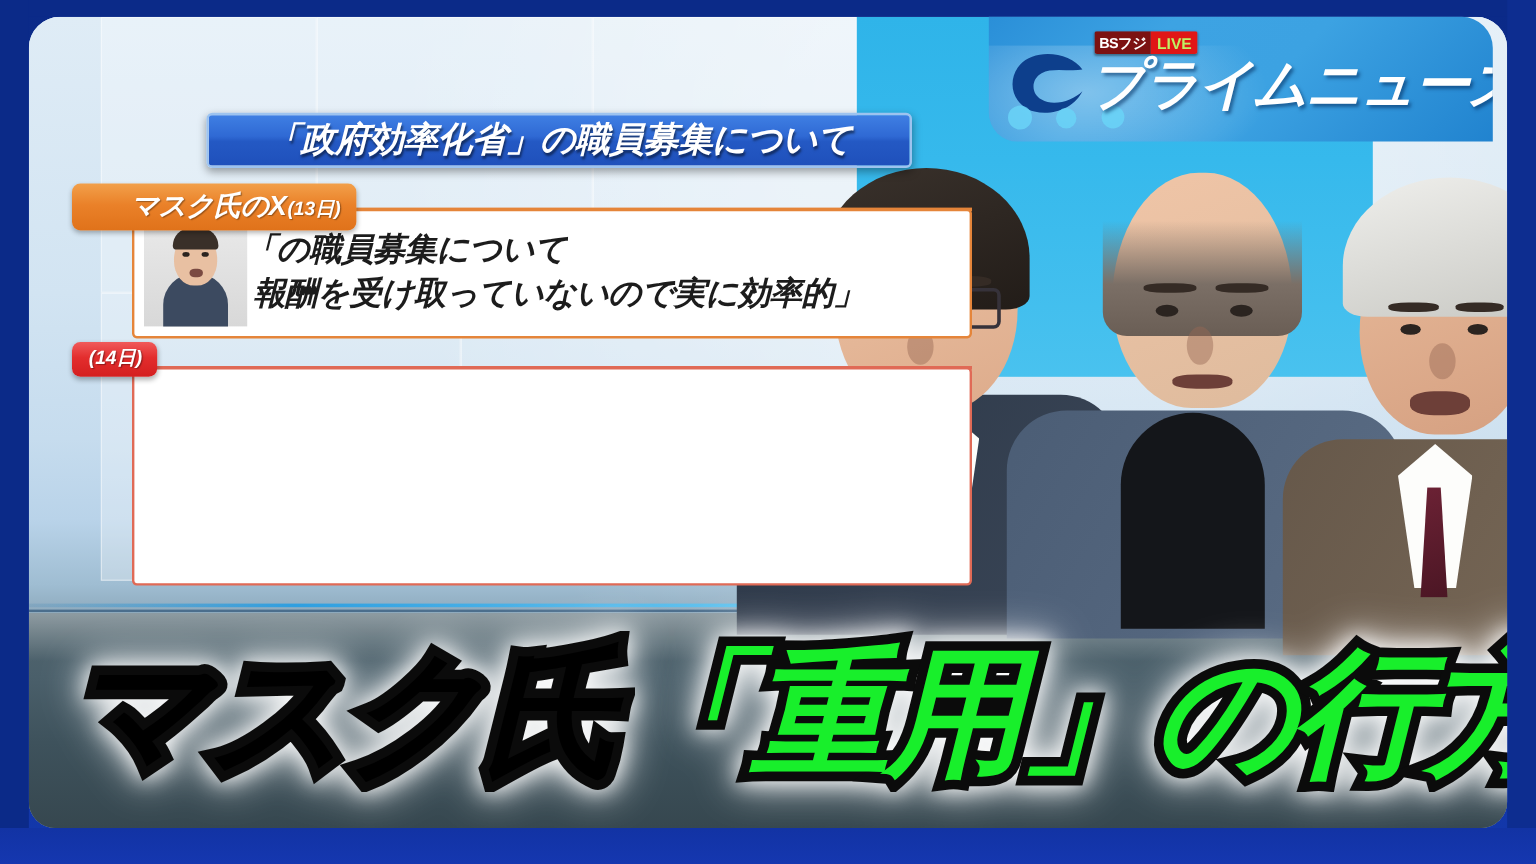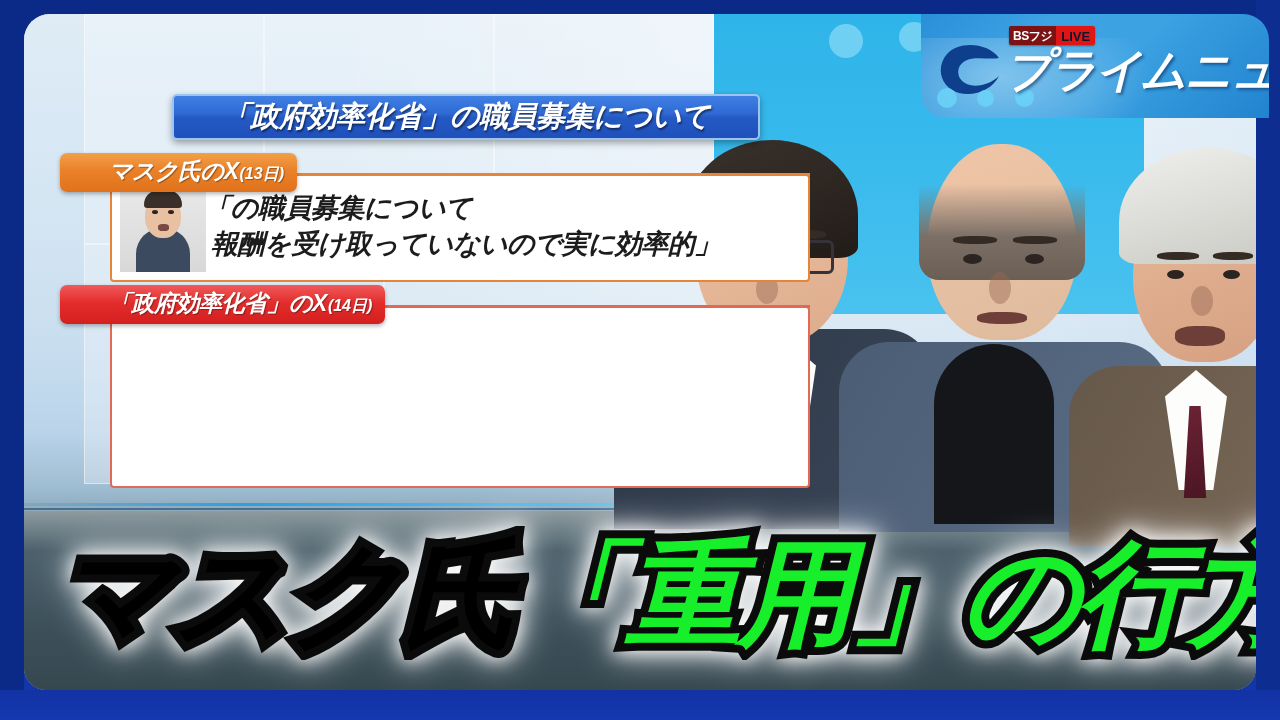--- a/index.html
+++ b/index.html
@@ -95,33 +95,33 @@
   
   #main-headline{ position:absolute; left:34px; top:518px; z-index:22;
     white-space:nowrap; }
   #main-headline .seg{ font-size:116px; font-weight:bold; letter-spacing:-4px;
     line-height:124px; -webkit-text-stroke:16px #0b0b0b; paint-order:stroke fill;
     filter:drop-shadow(0 0 9px rgba(255,255,255,.95)) drop-shadow(0 0 16px rgba(255,255,255,.8)); }
   #main-headline .seg.y{ color:#000000; }
   #main-headline .seg.g{ color:#18ef2b; }
 
   
-  #logo{ position:absolute; right:11px; top:14px; width:348px; height:104px;
+  #logo{ position:absolute; right:36px; top:14px; width:420px; height:104px;
     border-radius:0 26px 0 24px;
     background:linear-gradient(135deg,#2a8fd8 0%,#3da3e3 30%,#3ca2e2 55%,#2183cf 100%);
     overflow:hidden; z-index:30;margin-left:40px; }
   #logo .wave{ position:absolute; left:-40px; bottom:-50px; width:300px; height:130px;
     background:radial-gradient(ellipse at 40% 30%, rgba(255,255,255,.35), rgba(255,255,255,0) 60%); }
   #logo .eglyph{ position:absolute; left:16px; top:28px; width:72px; height:58px; }
   #logo .bubble{ position:absolute; border-radius:50%; background:#6ad4f7; opacity:.85;}
   #badge{ position:absolute; left:88px; top:12px; display:flex; height:19px;
     border-radius:2px; overflow:hidden; box-shadow:0 1px 2px rgba(0,0,0,.4); }
   #badge .bs{ background:#7c1212; color:#fff; font-size:12px; font-weight:bold;
     padding:1px 4px 0 4px; display:flex; align-items:center; letter-spacing:-0.5px; }
-  #badge .live{ background:#e01616; color:#0f172a; font-size:13px; font-weight:bold;
+  #badge .live{ background:#e01616; color:#bef264; font-size:13px; font-weight:bold;
     padding:1px 5px 0 5px; display:flex; align-items:center; letter-spacing:0px; }
   #logo-name{ position:absolute; left:84px; top:26px; color:#fff; font-size:46px;
     font-weight:bold; font-style:italic; letter-spacing:-2px; white-space:nowrap;
     text-shadow:2px 2px 3px rgba(0,40,90,.55); }
 
   
   #frame-top{ position:absolute; left:0; top:0; width:1280px; height:14px; background:#0b2a88; }
   #frame-left{ position:absolute; left:0; top:0; width:24px; height:720px; background:#0b2a88; }
   #frame-right{ position:absolute; right:0; top:0; width:24px; height:720px; background:#0d2d90; }
   #frame-bottom{ position:absolute; left:0; bottom:0; width:1280px; height:30px;
@@ -213,21 +213,20 @@
     <div class="qtext" id="qtext-1">「の職員募集について
  報酬を受け取っていないので実に効率的」</div>
     <div class="tag" id="tag-1">
       <span class="t1">マスク氏のX</span>
       <span class="t2">(13日)</span>
     </div>
 
     <div class="tagline r"></div>
     <div class="qbox two"></div>
     <div class="tag" id="tag-2">
-      <span class="t1">「政府効率化省」のX</span>
       <span class="t2">(14日)</span>
     </div>
 
 
     <div id="main-headline">
       <span class="seg y">マスク氏</span><span class="seg g">「重用」の行方</span>
     </div>
 
   </div>
 

